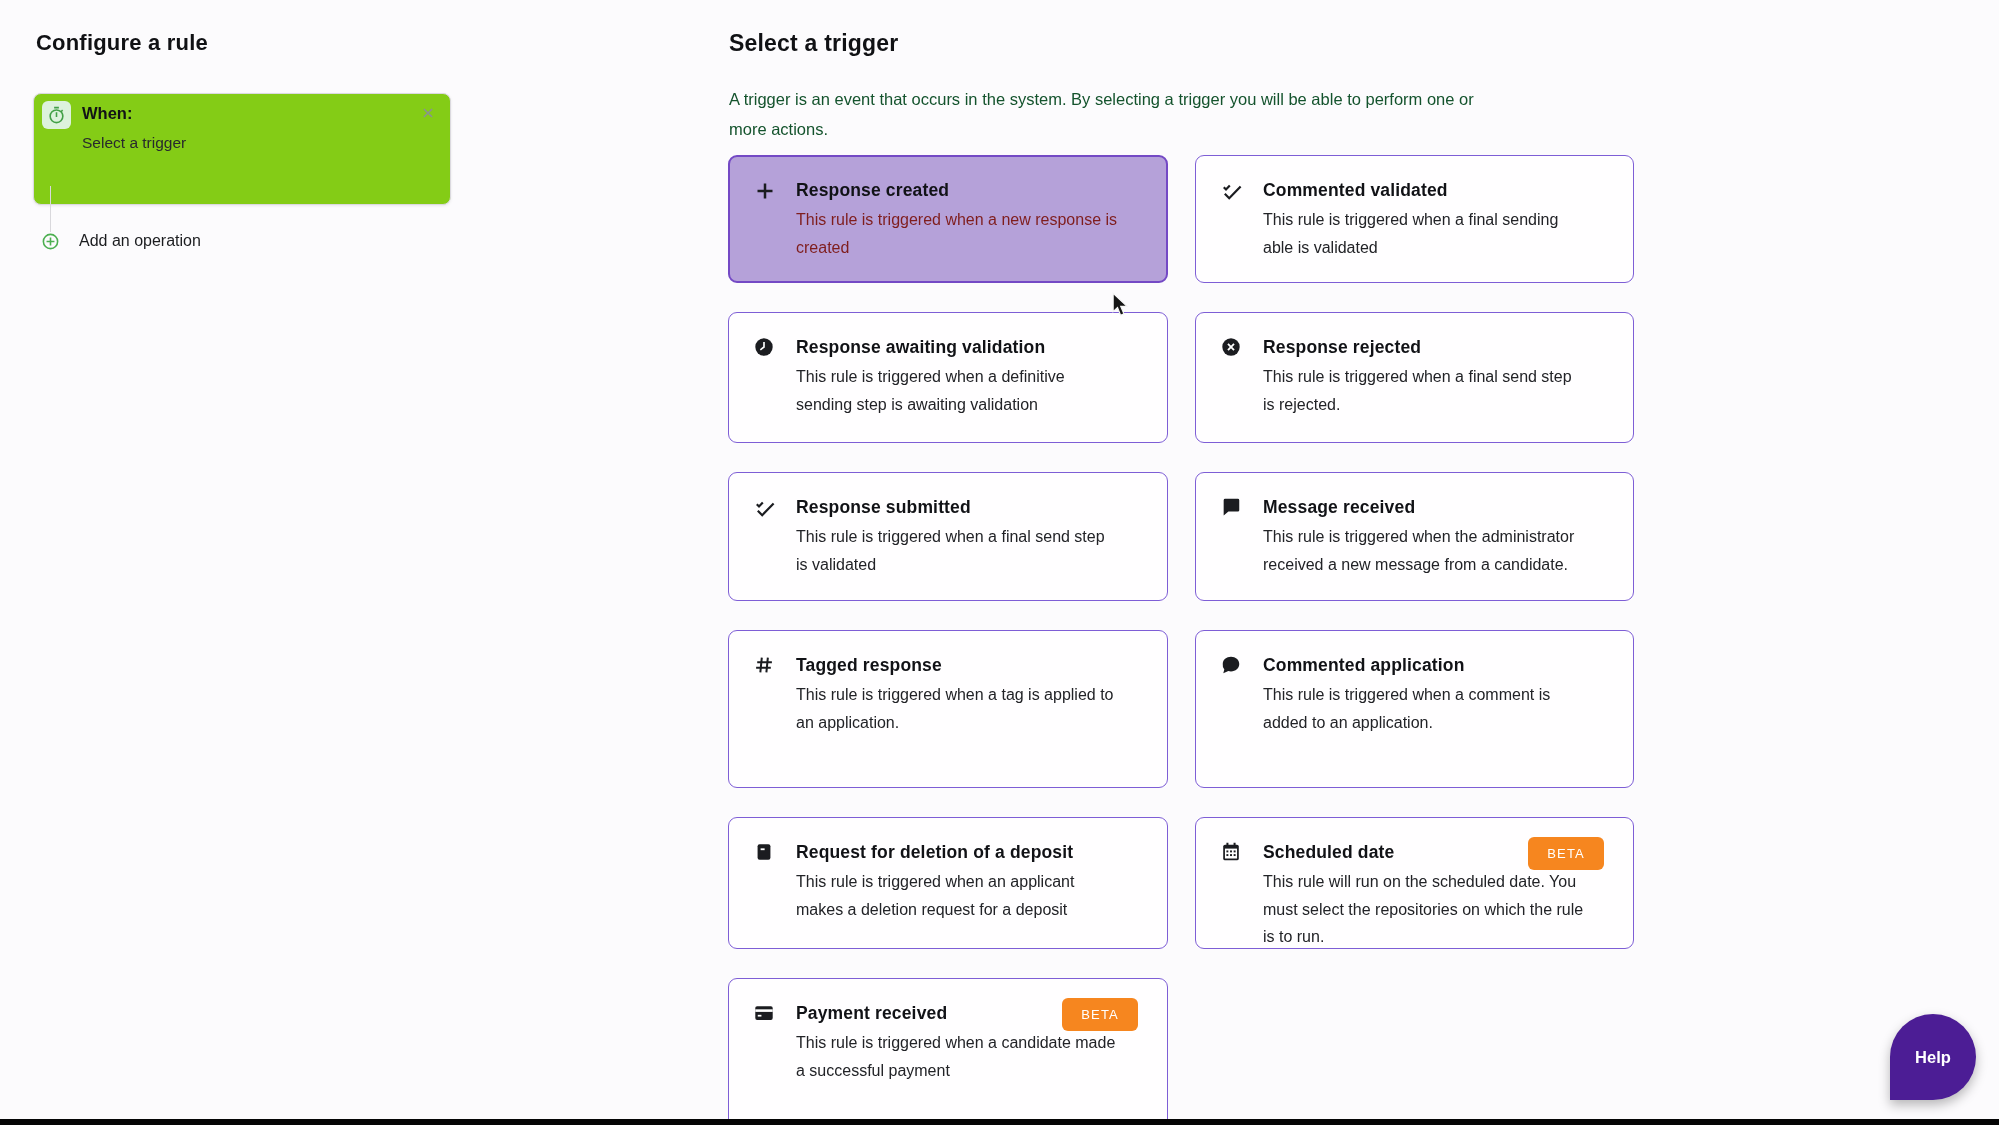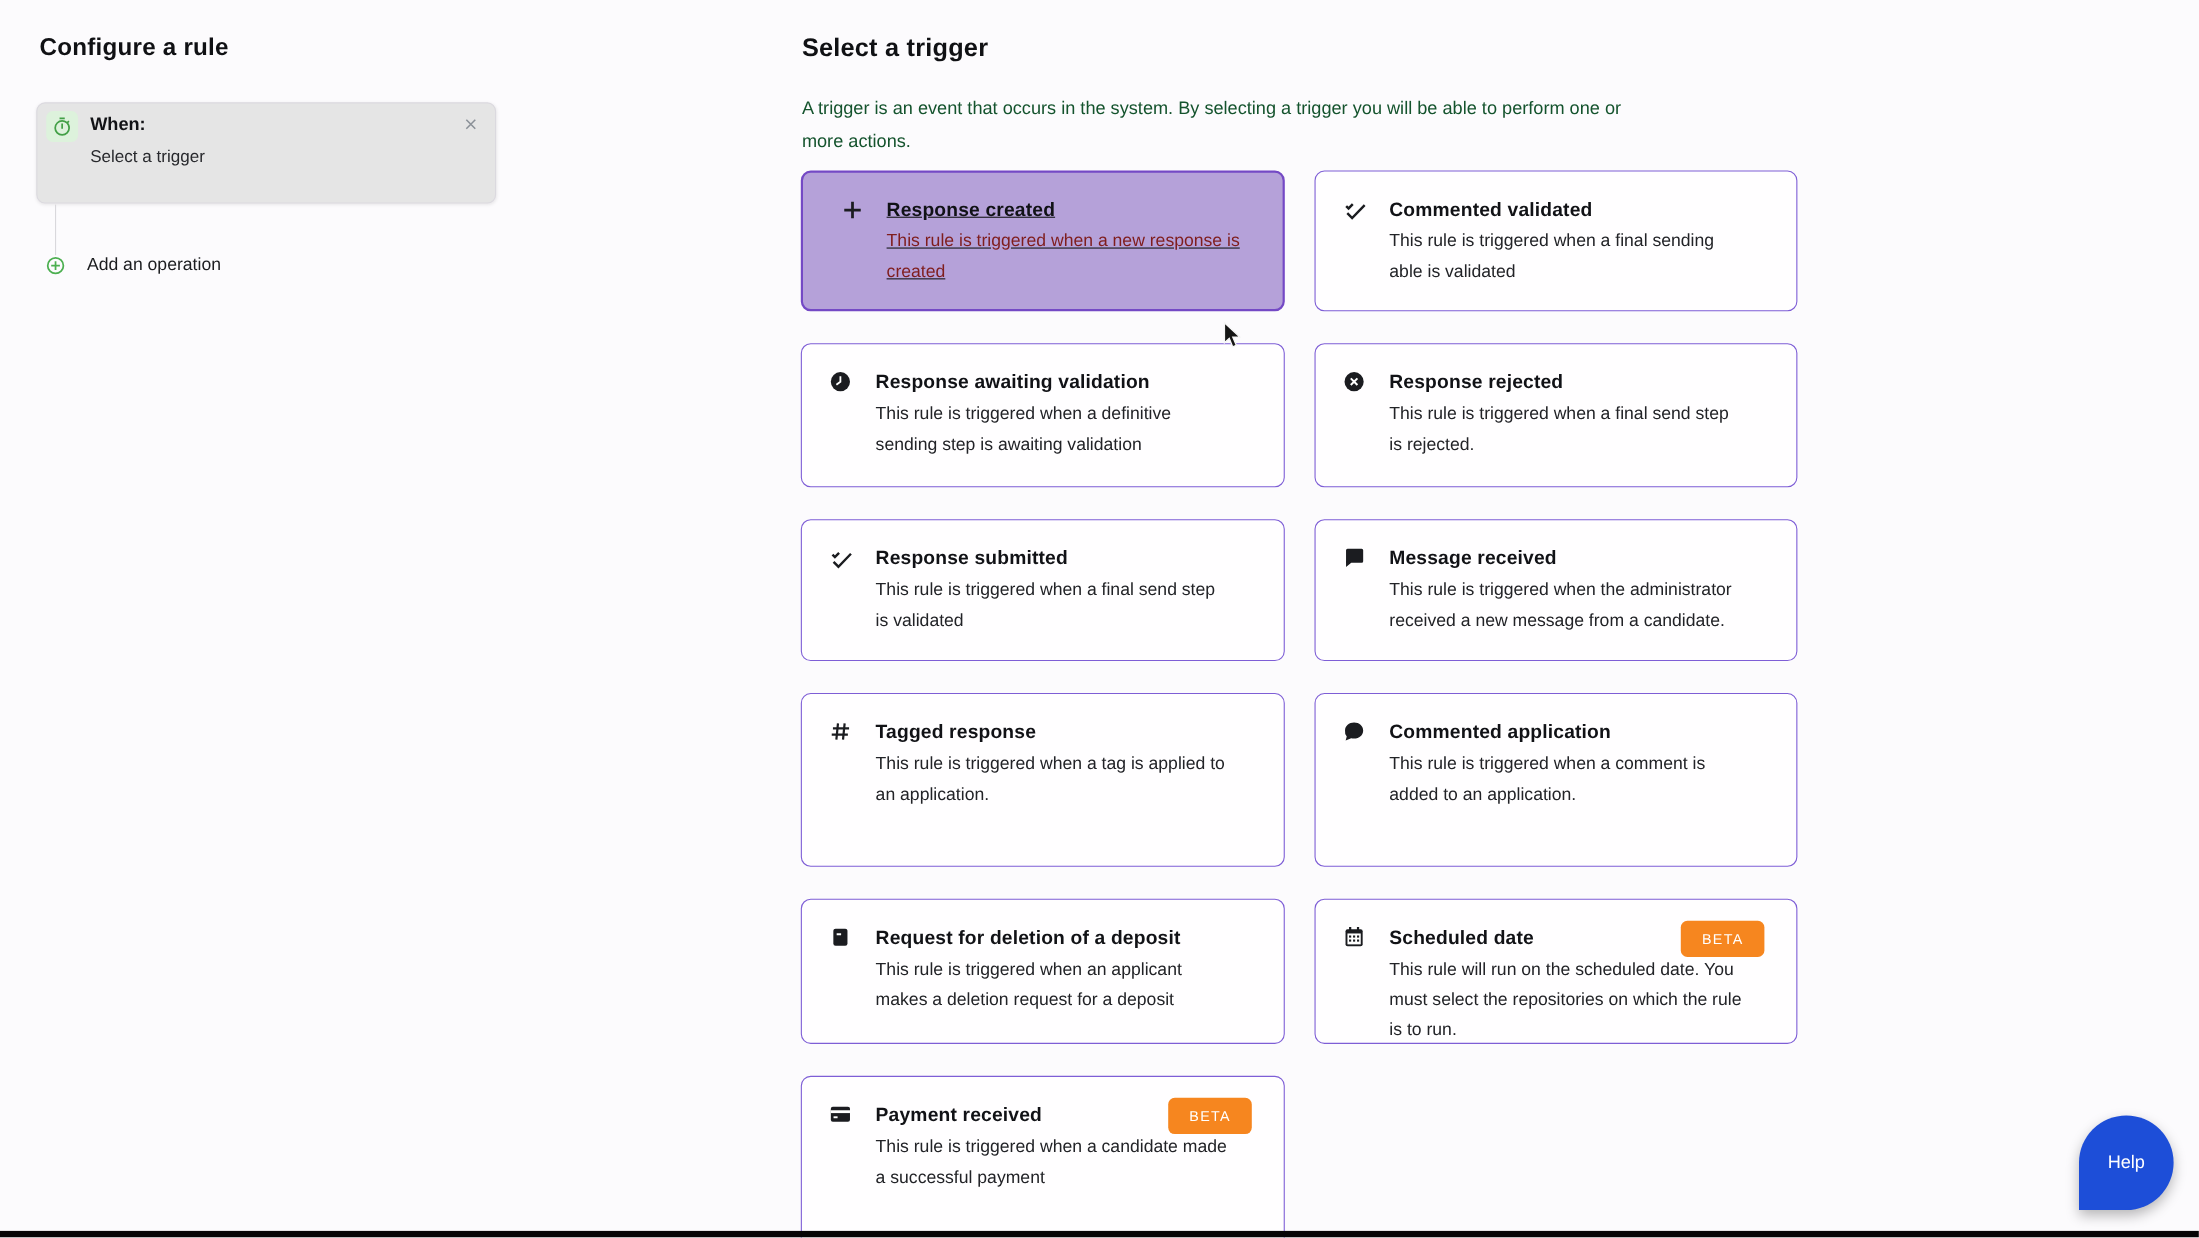--- a/index.html
+++ b/index.html
@@ -12,22 +12,22 @@
     color:#17181b;
     -webkit-font-smoothing:antialiased;
   }
 
   
   .left-title {
     position:absolute; left:36px; top:30px;
     font-size:22px; font-weight:700; letter-spacing:.2px; color:#101114;
   }
   .when-card {
-    position:absolute; left:33px; top:93px; width:418px; height:92px;
-    background:#e5e5e5; border:1px solid #dbd9df; border-radius:8px;
+    position:absolute; left:33px; top:93px; width:418px; height:112px;
+    background:#84cc16; border:1px solid #dbd9df; border-radius:8px;
     box-shadow:0 1px 3px rgba(0,0,0,.08);
     cursor:pointer;
   }
   .when-icon {
     position:absolute; left:8px; top:7px; width:29px; height:28px;
     background:#ddf2dc; border-radius:6px;
     display:flex; align-items:center; justify-content:center;
   }
   .when-label { position:absolute; left:48px; top:10px; font-size:16.5px; font-weight:700; color:#121316; }
   .when-sub   { position:absolute; left:48px; top:40px; font-size:15.5px; color:#28292d; }
@@ -63,41 +63,40 @@
     background:#fffeff;
     border:1px solid #7e5ed6;
     border-radius:9px;
     padding:21px 22px 16px 24px;
     display:flex; align-items:flex-start;
     cursor:pointer;
   }
   .trigger-card.selected {
     background:#b5a1d9;
     border:2px solid #7449c5;
-    padding:20px 21px 15px 33px;
-    text-decoration:underline;
+    padding:20px 21px 15px 23px;
   }
   .tc-icon { width:26px; flex:0 0 26px; margin-right:17px; margin-top:2px; }
   .tc-icon svg { display:block; }
   .tc-title { font-size:17.5px; font-weight:700; line-height:26px; letter-spacing:.15px; color:#111216; }
   .tc-desc  { font-size:16px; line-height:27.5px; color:#222327; margin-top:3px; max-width:322px; }
   .selected .tc-desc { color:#7f1d1d; }
   .tc-badge {
     position:absolute; top:19px; right:29px;
     background:#f6861f; color:#ffffff;
     font-size:13px; letter-spacing:1.2px;
     padding:9px 19px; border-radius:6px;
   }
 
   
   .help-button {
     position:absolute; left:1890px; top:1014px; width:86px; height:86px;
-    background:#1d4ed8; border-radius:50% 50% 50% 0;
+    background:#4c1d95; border-radius:50% 50% 50% 0;
     display:flex; align-items:center; justify-content:center;
-    color:#fff; font-size:16.5px; font-weight:400;
+    color:#fff; font-size:16.5px; font-weight:700;
     box-shadow:0 5px 12px rgba(0,0,0,.28);
     cursor:pointer;
   }
   .bottom-bar { position:absolute; left:0; top:1119px; width:1999px; height:6px; background:#050505; }
   .cursor { position:absolute; left:1110px; top:292px; pointer-events:none; }
 </style>
 </head>
 <body>
 
 <div>

